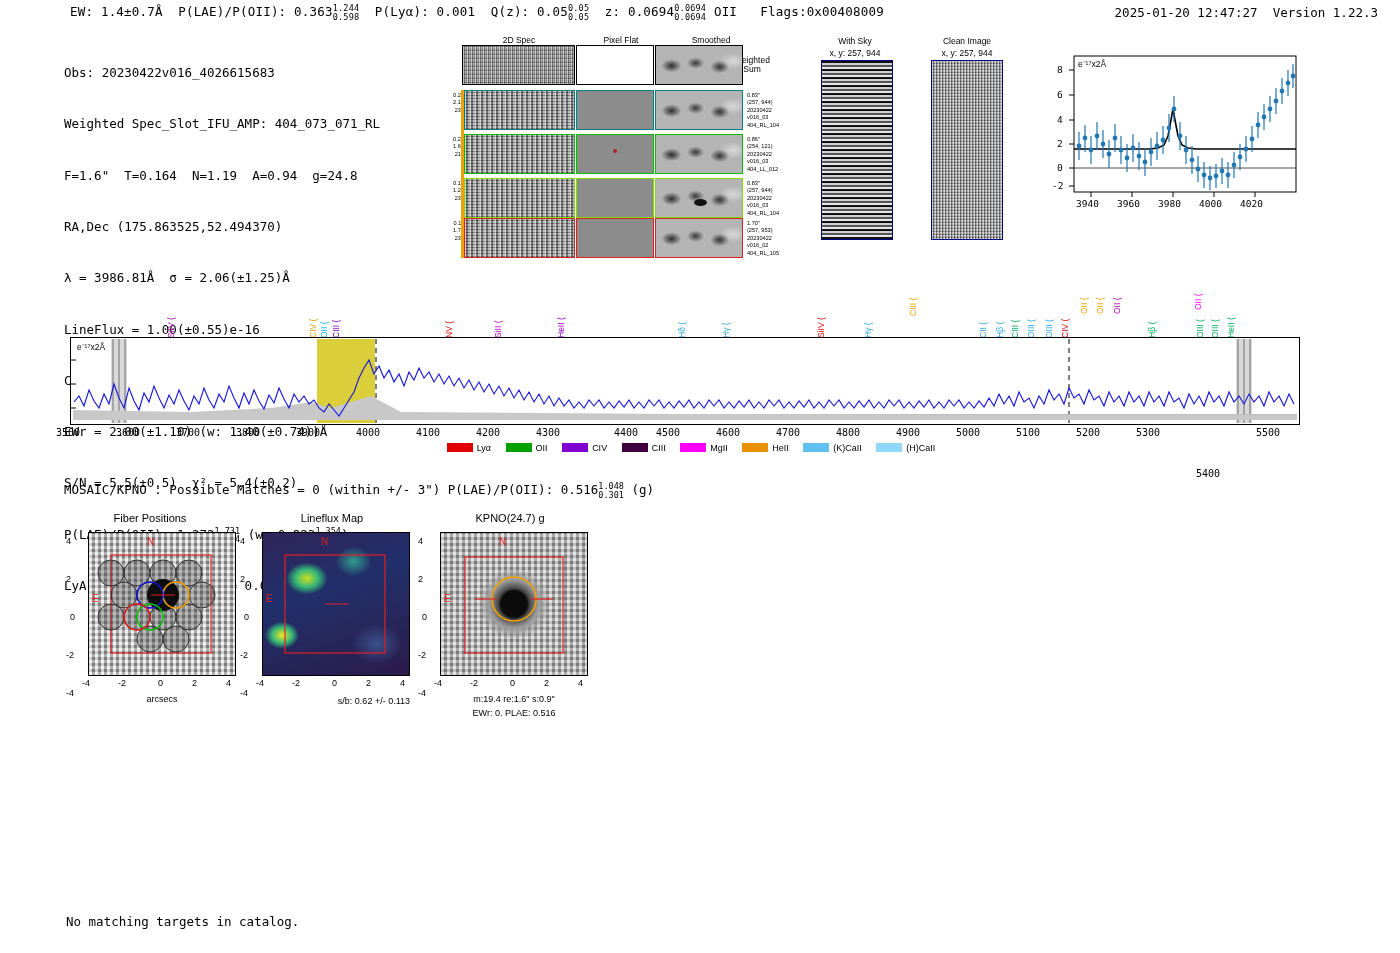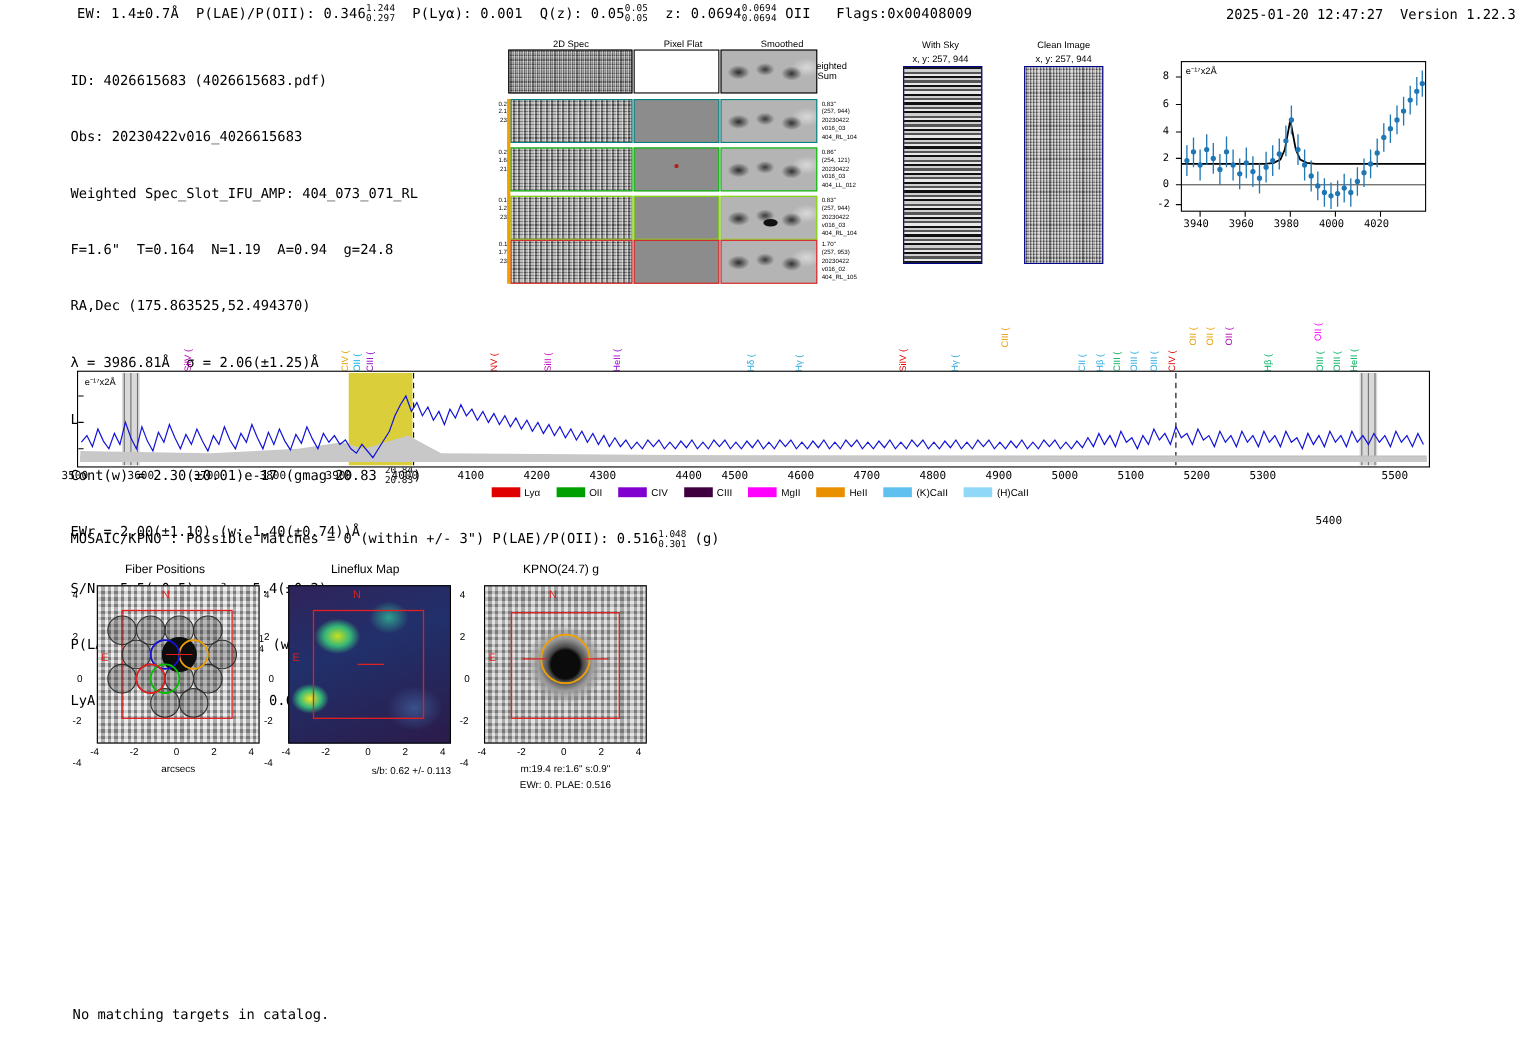--- a/index.html
+++ b/index.html
@@ -98,37 +98,36 @@
   }
   #bottomnote{left:66px;top:874px;font-size:12.5px;line-height:19px;white-space:pre;}
 </style>
 </head>
 <body>
 
 <div class="abs mono" id="topline">
   <span>EW:</span>
   <span>1.4±0.7Å</span>&nbsp;
   <span>P(LAE)/P(OII):</span>
-  <span>0.346</span><span class="stack"><i>1.244</i><i>0.297</i></span>&nbsp;
+  <span>0.363</span><span class="stack"><i>1.244</i><i>0.598</i></span>&nbsp;
   <span>P(Lyα):</span>
   <span>0.001</span>&nbsp;
   <span>Q(z):</span>
   <span>0.05</span><span class="stack"><i>0.05</i><i>0.05</i></span>&nbsp;
   <span>z:</span>
   <span>0.0694</span><span class="stack"><i>0.0694</i><i>0.0694</i></span>
   <span>OII</span>&nbsp;&nbsp;
   <span>Flags:</span><span>0x00408009</span>
 </div>
 
 <div class="abs mono" id="datever">
   <span>2025-01-20 12:47:27</span>&nbsp;&nbsp;<span>Version 1.22.3</span>
 </div>
 
 <div class="abs mono" id="infoblock">
-  <div>ID: 4026615683 (4026615683.pdf)</div>
   <div>Obs: 20230422v016_4026615683</div>
   <div>Weighted Spec_Slot_IFU_AMP: 404_073_071_RL</div>
   <div>F=1.6"  T=0.164  N=1.19  A=0.94  g=24.8</div>
   <div>RA,Dec (175.863525,52.494370)</div>
   <div>λ = 3986.81Å  σ = 2.06(±1.25)Å</div>
   <div>LineFlux = 1.00(±0.55)e-16</div>
   <div><span>Cont(w) = 2.30(±0.01)e-17 (gmag 20.83 </span><span class="stack"><i>20.84</i><i>20.83</i></span>)</div>
   <div>EWr = 2.00(±1.10) (w: 1.40(±0.74))Å</div>
   <div>S/N = 5.5(±0.5)  χ² = 5.4(±0.2)</div>
   <div>P(LAE)/P(OII): 1.272<span class="stack"><i>1.731</i><i>0.934</i></span> (w: 0.923<span class="stack"><i>1.354</i><i>0.661</i></span>)</div>

